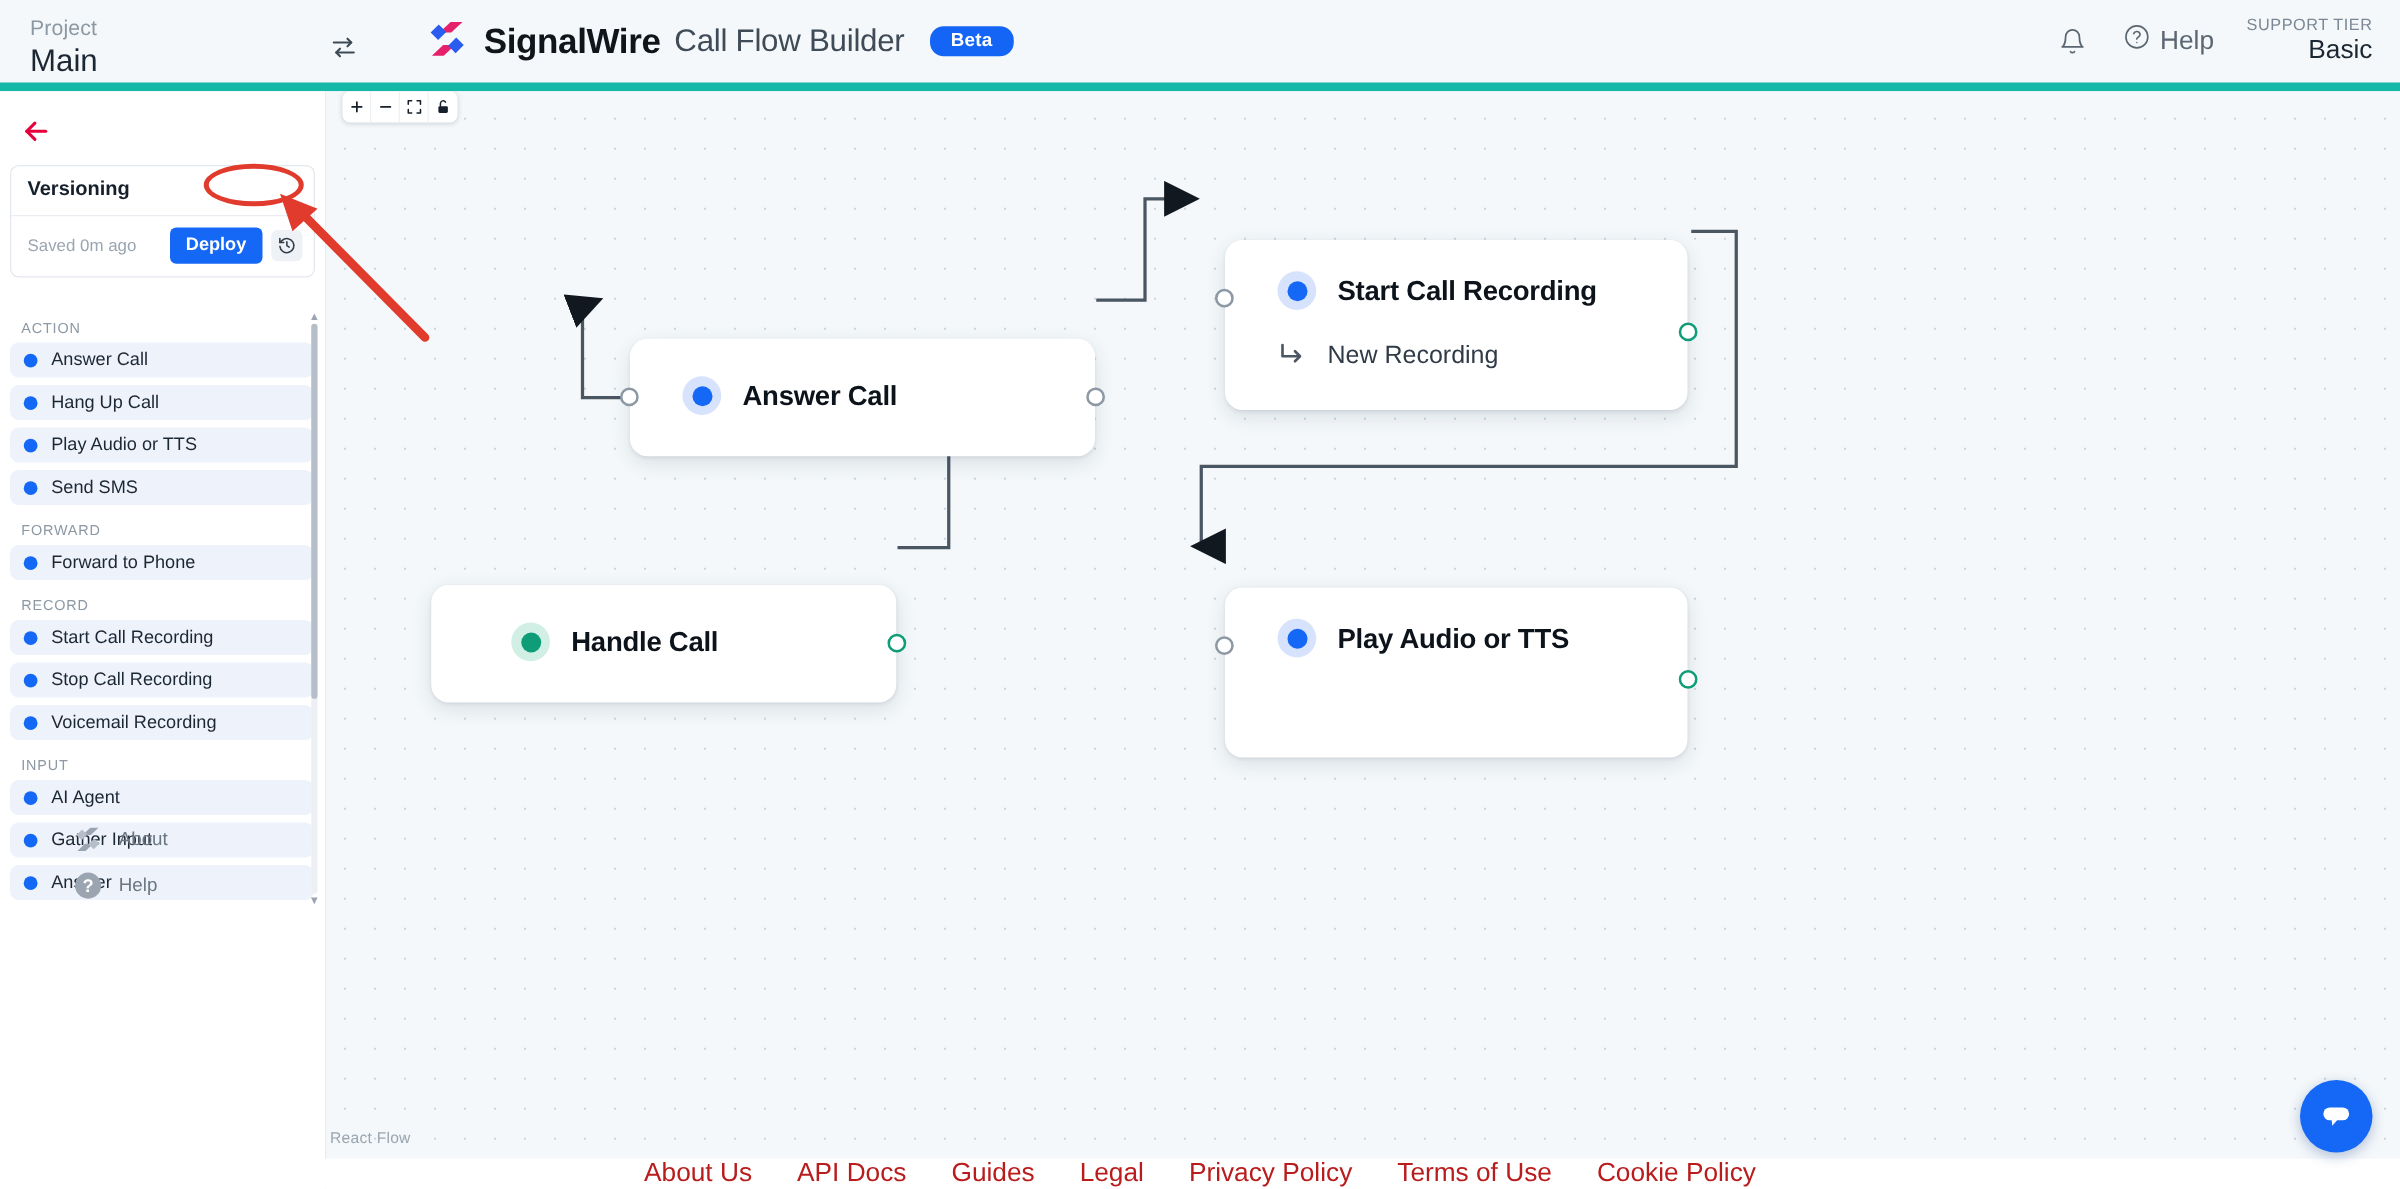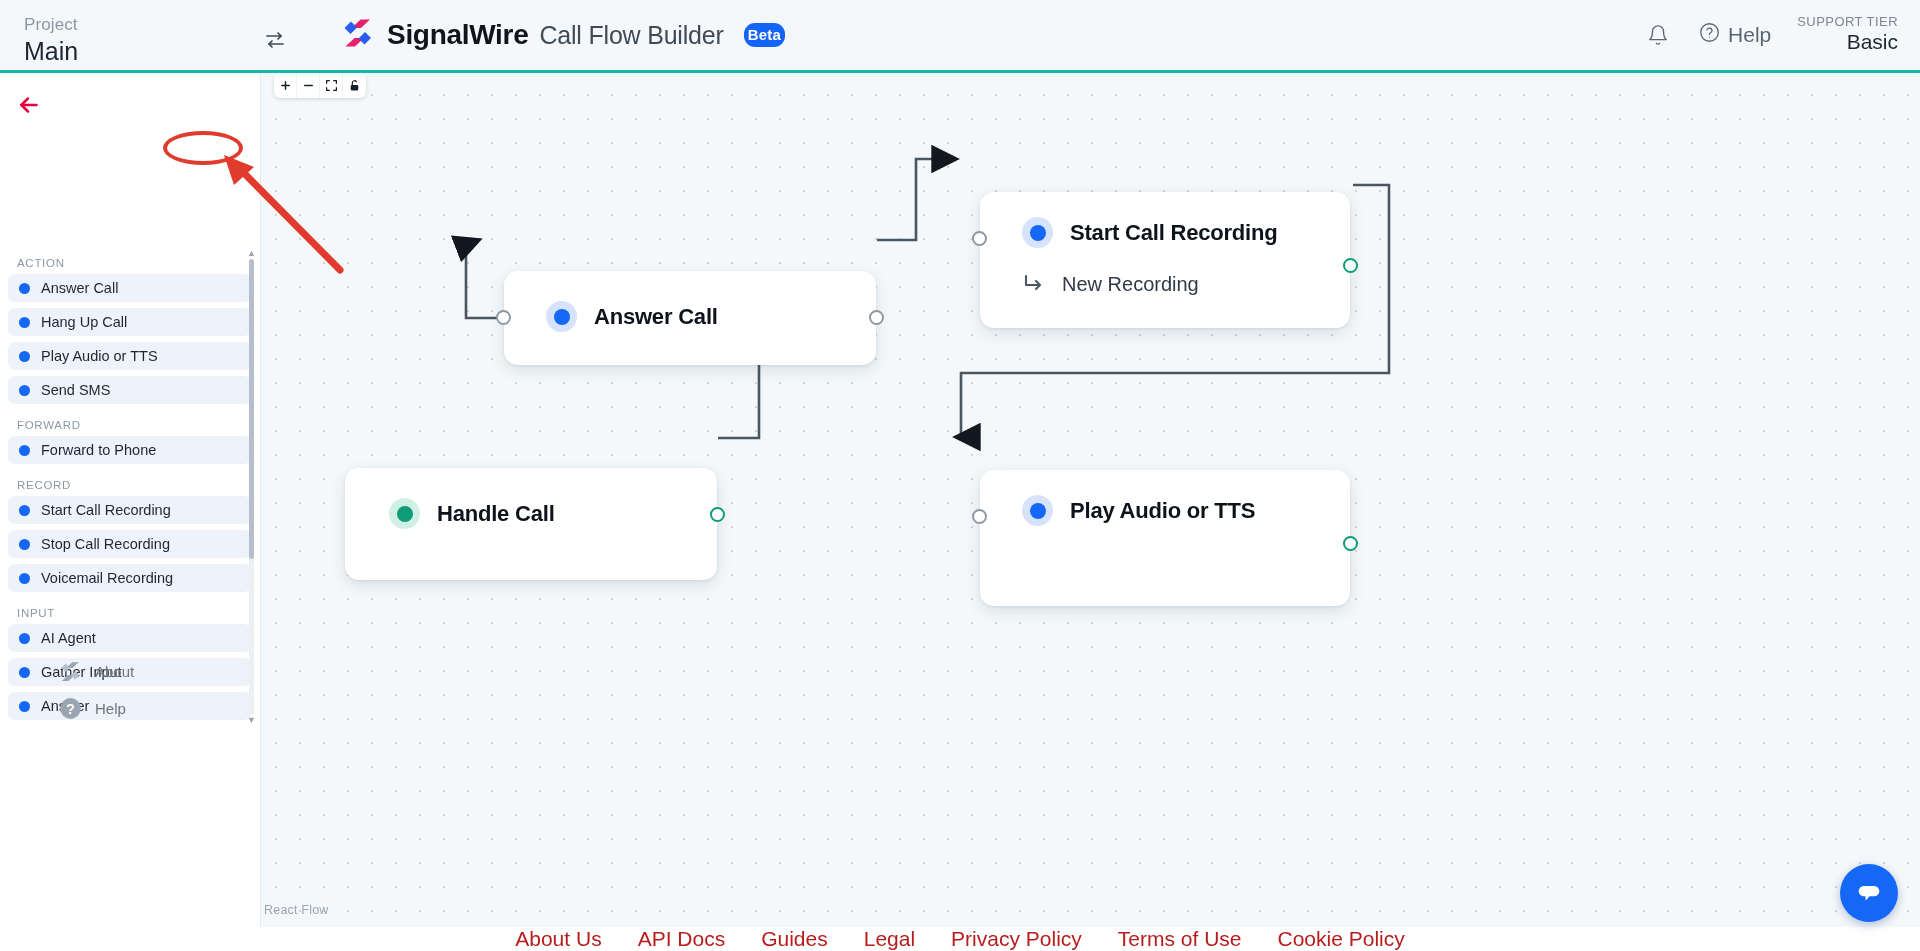--- a/index.html
+++ b/index.html
@@ -8,21 +8,21 @@
     font-family: "Liberation Sans", sans-serif;
     background: #ffffff;
     overflow: hidden;
   }
   #app { position: relative; width: 1920px; height: 951px; }
 
   
   .topbar {
     position: absolute; top: 0; left: 0; width: 1920px; height: 73px;
     background: #f5f8fa;
-    border-bottom: 3px solid #14b8a6;
+    border-bottom: 7px solid #14b8a6;
     display: flex; align-items: center;
   }
   .project-block {
     width: 318px; height: 73px; padding: 10px 0 0 24px;
     display: flex; align-items: center; justify-content: space-between;
   }
   .project-texts { display: flex; flex-direction: column; line-height: 1.12; }
   .project-label { font-size: 17px; color: #8c98a4; letter-spacing: .1px; }
   .project-name { font-size: 25px; color: #1b2733; margin-top: 2px; }
   .swap-icon {
@@ -31,21 +31,21 @@
     color: #3c4a57; font-size: 23px; cursor: pointer;
   }
 
   .brand-block { display: flex; align-items: center; gap: 11px; margin-left: 22px; }
   .brand-title {
     font-size: 28px; font-weight: bold; color: #10151b; letter-spacing: -.3px; text-align: right;
   }
   .brand-sub { font-size: 25px; color: #3f4b57; letter-spacing: -.2px; }
   .beta-badge {
     background: #1464f6; color: #ffffff; font-size: 15px; font-weight: bold;
-    border-radius: 11px; padding: 3px 4px 4px; margin-left: 9px; letter-spacing: .2px;
+    border-radius: 11px; padding: 3px 17px 4px; margin-left: 9px; letter-spacing: .2px;
   }
 
   .topbar-right {
     margin-left: auto; display: flex; align-items: center; gap: 26px;
     padding-right: 22px;
   }
   .bell-btn { width: 30px; height: 30px; display:flex; align-items:center; justify-content:center; cursor: pointer; }
   .help-btn {
     display: flex; align-items: center; gap: 8px;
     font-size: 21px; color: #5a6672; cursor: pointer;
@@ -253,20 +253,36 @@
 
   <div class="sidebar">
 
     <div class="back-arrow">
       <svg width="26" height="26" viewBox="0 0 24 24" fill="none" stroke="currentColor" stroke-width="2.3" stroke-linecap="round" stroke-linejoin="round">
         <path d="M19 12H5"></path>
           <path d="M11 18l-6-6 6-6"></path>
       </svg>
     </div>
 
+    <div class="versioning-card">
+      <div class="versioning-head">Versioning</div>
+      <div class="versioning-body">
+        <span class="saved-text">Saved 0m ago</span>
+        <span class="version-actions">
+          <button class="deploy-btn">Deploy</button>
+          <span class="history-btn">
+            <svg width="15" height="15" viewBox="0 0 24 24" fill="none" stroke="currentColor" stroke-width="2" stroke-linecap="round" stroke-linejoin="round">
+              <path d="M3 3v5h5"></path>
+              <path d="M3.05 13A9 9 0 1 0 6 5.3L3 8"></path>
+              <path d="M12 7v5l3 2"></path>
+            </svg>
+          </span>
+        </span>
+      </div>
+    </div>
 
     <div class="palette">
 
       <div class="group-label">ACTION</div>
       <div class="palette-item">
         <span class="dot"></span>
         <span>Answer Call</span>
       </div>
       <div class="palette-item">
         <span class="dot"></span>
@@ -420,21 +436,21 @@
             <path d="M4 4v9h13"></path>
               <path d="M14 9l4 4-4 4"></path>
           </svg>
         </span>
         <span class="node-sub">New Recording</span>
       </div>
       <div class="port" style="left:-8px; top:39px;"></div>
       <div class="port green" style="right:-8px; top:66px;"></div>
     </div>
 
-    <div class="node" style="left:84px; top:395px; width:372px; height:112px; padding:30px 0 0 44px;">
+    <div class="node" style="left:84px; top:395px; width:372px; height:94px; padding:30px 0 0 64px;">
       <div class="node-title-row">
         <span class="node-halo halo-green">
           <span class="node-dot dot-green"></span>
         </span>
         <span class="node-title">Handle Call</span>
       </div>
       <div class="port green" style="right:-8px; top:39px;"></div>
     </div>
 
     <div class="node" style="left:719px; top:397px; width:370px; height:136px; padding:25px 0 0 42px;">

